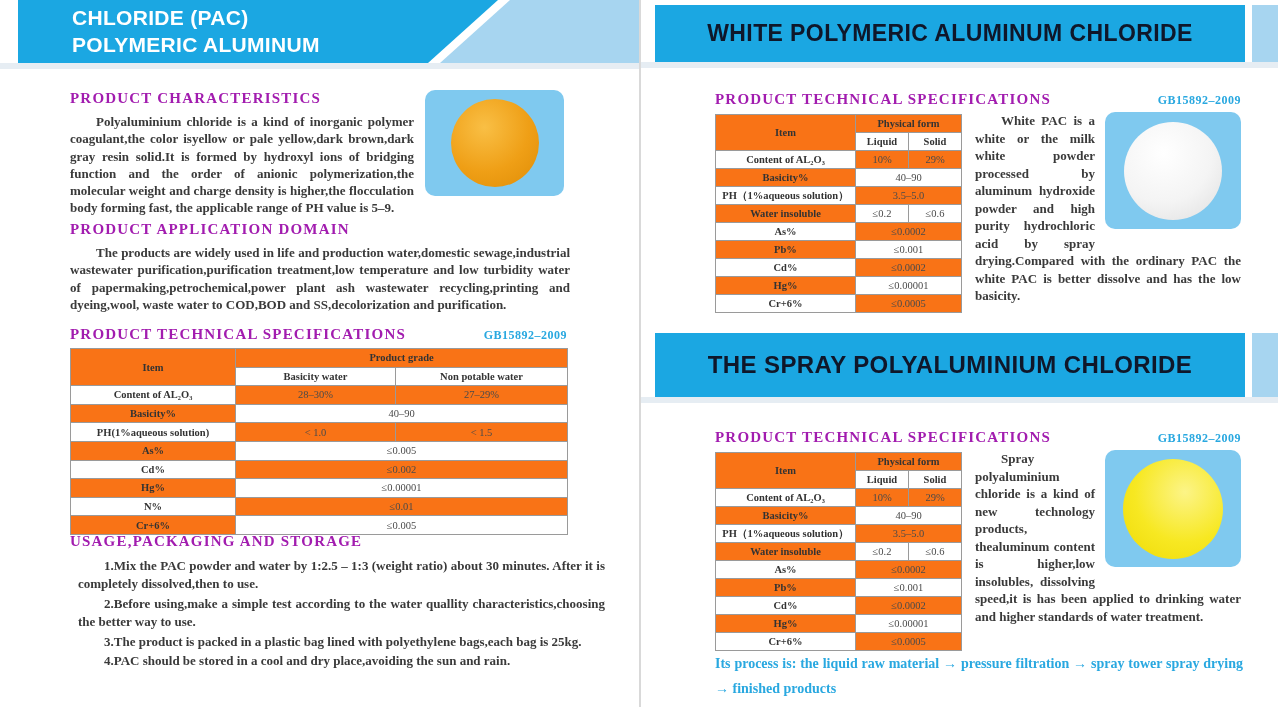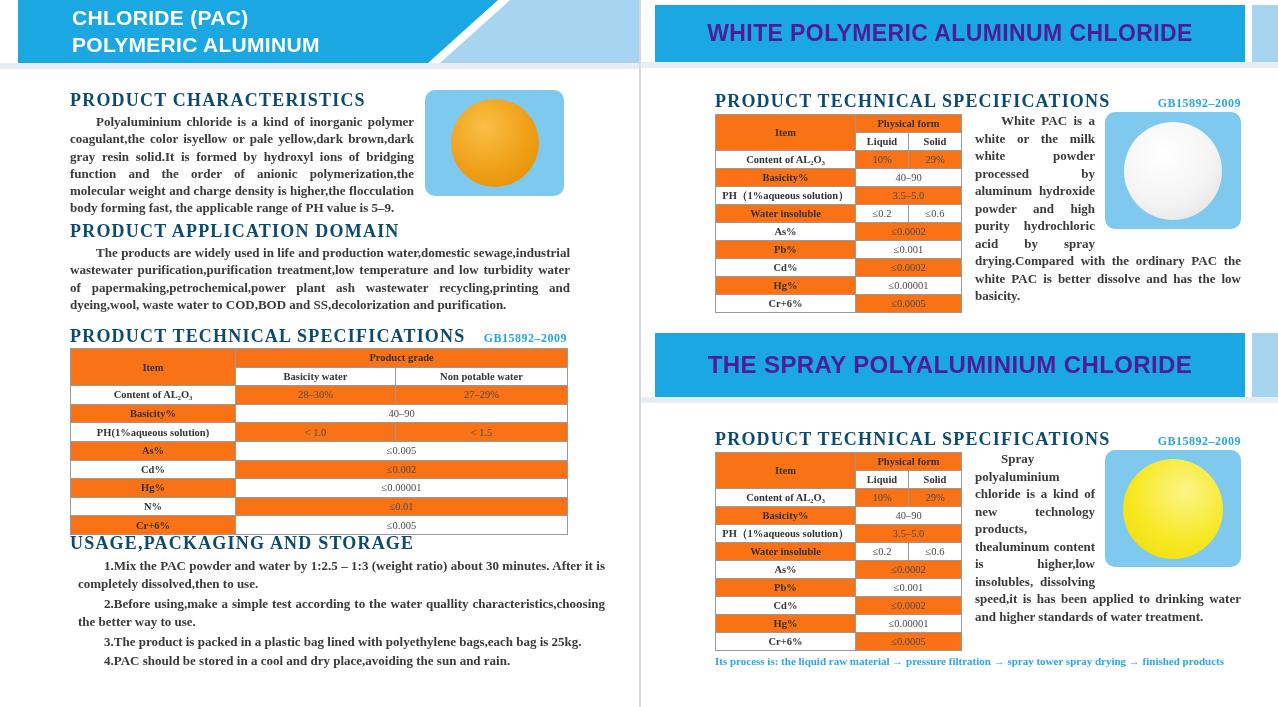--- a/index.html
+++ b/index.html
@@ -14,28 +14,28 @@
   .banner-left{position:absolute;left:18px;top:0;width:622px;height:63px;background:#ffffff;overflow:hidden;}
   .banner-left .dark{position:absolute;inset:0;background:#1ba7e2;
        clip-path:polygon(0 0,480px 0,410px 100%,0 100%);}
   .banner-left .light{position:absolute;inset:0;background:#a7d5f0;
        clip-path:polygon(492px 0,100% 0,100% 100%,422px 100%);}
   .banner-left .txt{position:absolute;left:54px;top:4px;color:#ffffff;
        font-family:"Liberation Sans","DejaVu Sans",sans-serif;font-weight:bold;
        font-size:21px;line-height:27px;letter-spacing:0.3px;}
   .pale-strip{position:absolute;left:0;width:100%;height:6px;background:#e6edf3;}
 
-  .banner-right{position:absolute;left:14px;width:590px;background:#1ba7e2;color:#4c1d95;
+  .banner-right{position:absolute;left:14px;width:590px;background:#1ba7e2;color:#0f172a;
        font-family:"Liberation Sans","DejaVu Sans",sans-serif;font-weight:bold;
        text-align:center;letter-spacing:0.4px;}
   .corner-sq{position:absolute;left:611px;width:26px;background:#a7d5f0;}
 
   
   .h-row{position:absolute;display:flex;justify-content:space-between;align-items:baseline;}
-  .sec-h{color:#0c4a6e;font-weight:bold;font-size:18px;letter-spacing:1.2px;white-space:nowrap;}
+  .sec-h{color:#a21caf;font-weight:bold;font-size:15px;letter-spacing:1.2px;white-space:nowrap;}
   .std{color:#29a8e0;font-weight:bold;font-size:12px;letter-spacing:0.5px;white-space:nowrap;}
 
   
   .body-txt{position:absolute;font-size:13px;font-weight:bold;color:#3a3a3a;
        text-align:justify;line-height:1.33;}
   .indent{text-indent:2em;}
   .usage-item{text-indent:2em;margin:0 0 1px 8px;}
 
   
   table.spec{position:absolute;border-collapse:collapse;table-layout:fixed;
@@ -53,21 +53,21 @@
   .ball{border-radius:50%;}
   .ball-orange{background:radial-gradient(circle at 38% 32%,#f9bf45,#ef9f16 55%,#df8c05);}
   .ball-white{background:radial-gradient(circle at 40% 32%,#ffffff,#f4f4f4 55%,#dedede);}
   .ball-yellow{background:radial-gradient(circle at 62% 33%,#fcf487,#f7e822 55%,#eeda06);}
   .photo-abs{position:absolute;}
   .photo-float{float:right;margin:0 0 6px 10px;}
 
   .side-block{position:absolute;font-size:13px;font-weight:bold;color:#3a3a3a;
        text-align:justify;line-height:1.35;}
 
-  .process{position:absolute;color:#29a8e0;font-weight:bold;font-size:11px;line-height:1.75;text-align:justify;}
+  .process{position:absolute;color:#29a8e0;font-weight:bold;font-size:14px;line-height:1.75;text-align:justify;}
 </style>
 </head>
 <body>
 
 <div id="screen">
 
   <div class="page" id="page-left">
 
     <div class="banner-left">
       <div class="light"></div>

